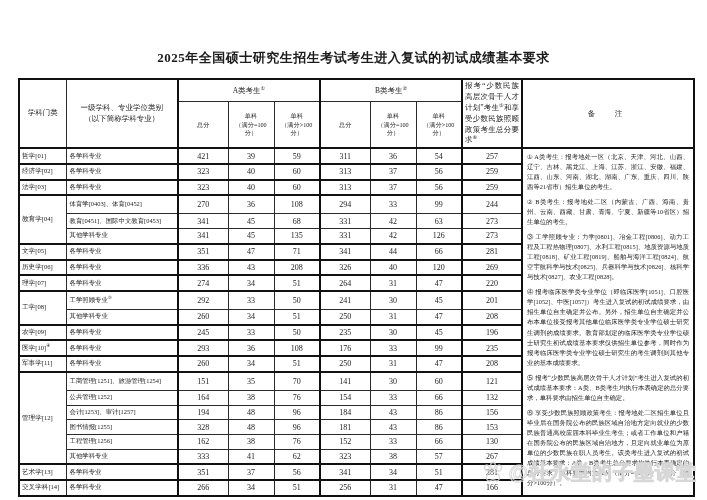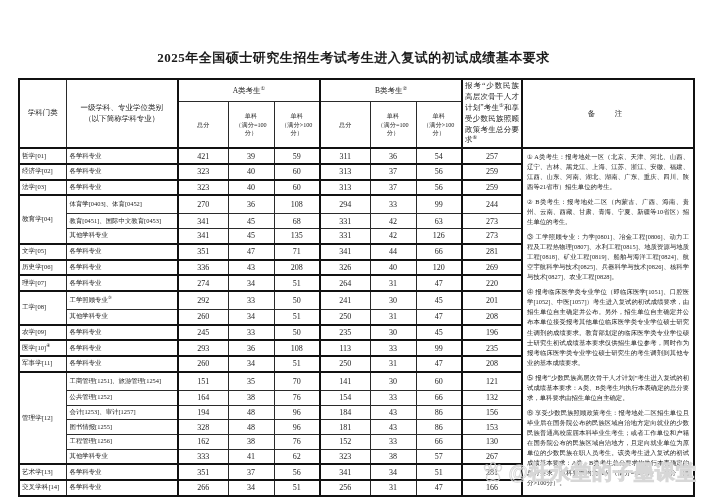--- a/index.html
+++ b/index.html
@@ -228,21 +228,21 @@
         <td class="num">30</td>
         <td class="num">45</td>
         <td class="num tl">196</td>
       </tr>
       <tr class="data-row group-start">
         <td class="cat" rowspan="1">医学[10]<sup>④</sup></td>
         <td class="spec">各学科专业</td>
         <td class="num tl">293</td>
         <td class="num">36</td>
         <td class="num">108</td>
-        <td class="num tl">113</td>
+        <td class="num tl">176</td>
         <td class="num">33</td>
         <td class="num">99</td>
         <td class="num tl">235</td>
       </tr>
       <tr class="data-row group-start">
         <td class="cat" rowspan="1">军事学[11]</td>
         <td class="spec">各学科专业</td>
         <td class="num tl">260</td>
         <td class="num">34</td>
         <td class="num">51</td>

